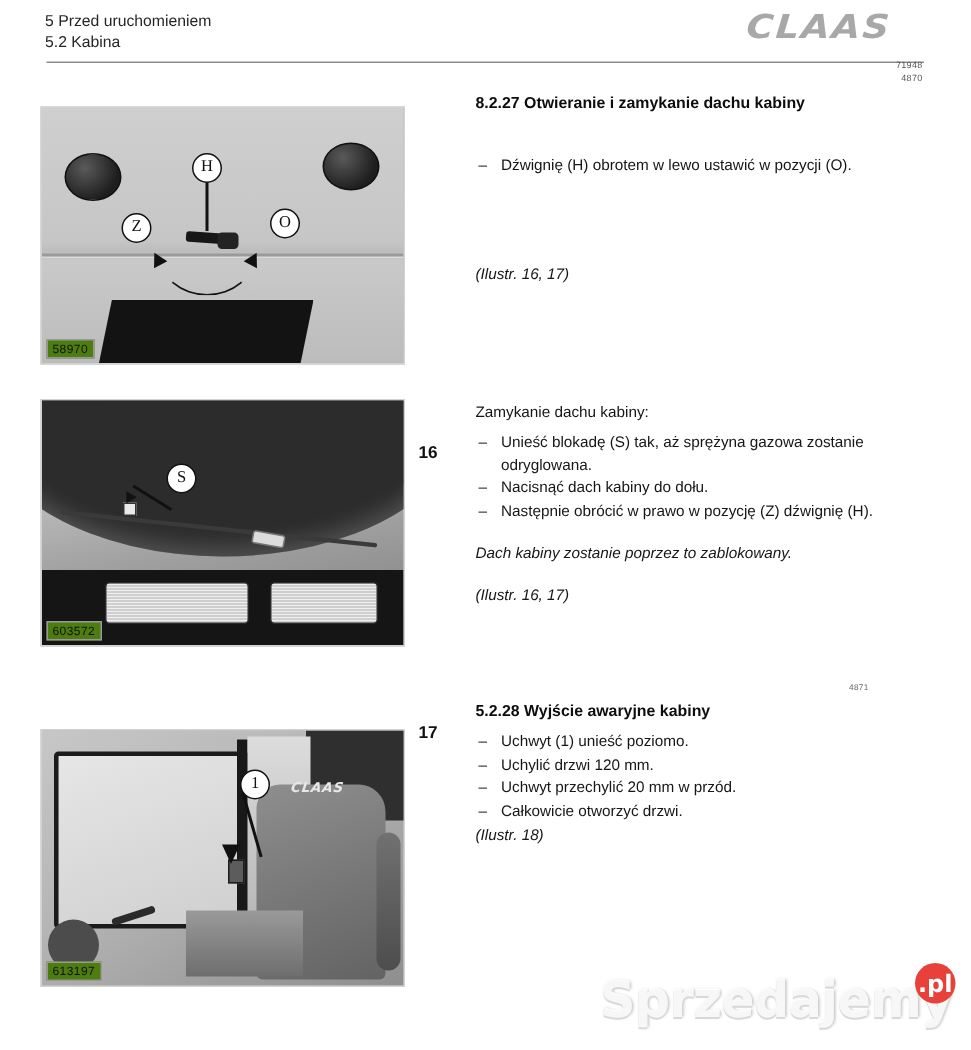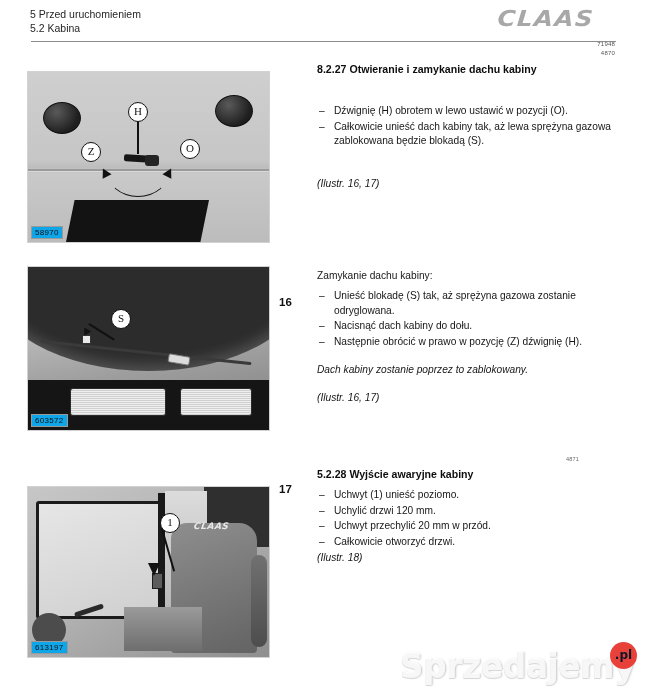--- a/index.html
+++ b/index.html
@@ -107,21 +107,21 @@
     overflow: hidden;
     background: #b9b9b9;
     border: 1px solid #d2d2d2;
     box-sizing: border-box;
   }
 
   .fig-id {
     position: absolute;
     left: 3px;
     bottom: 3px;
-    background: #0ea5e9;
+    background: #4d7c0f;
     color: #111;
     font-size: 8px;
     font-family: "Liberation Sans", sans-serif;
     padding: 1px 3px 1px 3px;
     letter-spacing: 0.3px;
     border: 1px solid #999;
     z-index: 40;
   }
 
   .fig-number {
@@ -470,22 +470,22 @@
     line-height: 46px;
   }
   .wm-badge {
     position: absolute;
     right: -2px;
     top: -2px;
     width: 27px;
     height: 27px;
     border-radius: 50%;
     background: #e8413a;
-    color: #0f172a;
-    font-size: 12px;
+    color: #ffffff;
+    font-size: 16px;
     font-weight: bold;
     text-align: center;
     line-height: 27px;
     font-family: "DejaVu Sans", sans-serif;
   }
 </style>
 </head>
 <body>
 
 <div class="page-header">
@@ -571,21 +571,20 @@
     </div>
   </div>
 
 </div>
 
 <div class="text-col">
 
   <div class="sec-heading h-2727">8.2.27 Otwieranie i zamykanie dachu kabiny</div>
   <ul class="dashlist l-2727">
     <li>Dźwignię (H) obrotem w lewo ustawić w pozycji (O).</li>
-    <li>Całkowicie unieść dach kabiny tak, aż lewa sprężyna gazowa zablokowana będzie blokadą (S).</li>
   </ul>
   <div class="para para-italic p-2727-b">(Ilustr. 16, 17)</div>
 
   <div class="para p-zam-a">Zamykanie dachu kabiny:</div>
   <ul class="dashlist l-zam">
     <li>Unieść blokadę (S) tak, aż sprężyna gazowa zostanie odryglowana.</li>
     <li>Nacisnąć dach kabiny do dołu.</li>
     <li>Następnie obrócić w prawo w pozycję (Z) dźwignię (H).</li>
   </ul>
   <div class="para para-italic p-zam-b">Dach kabiny zostanie poprzez to zablokowany.</div>

